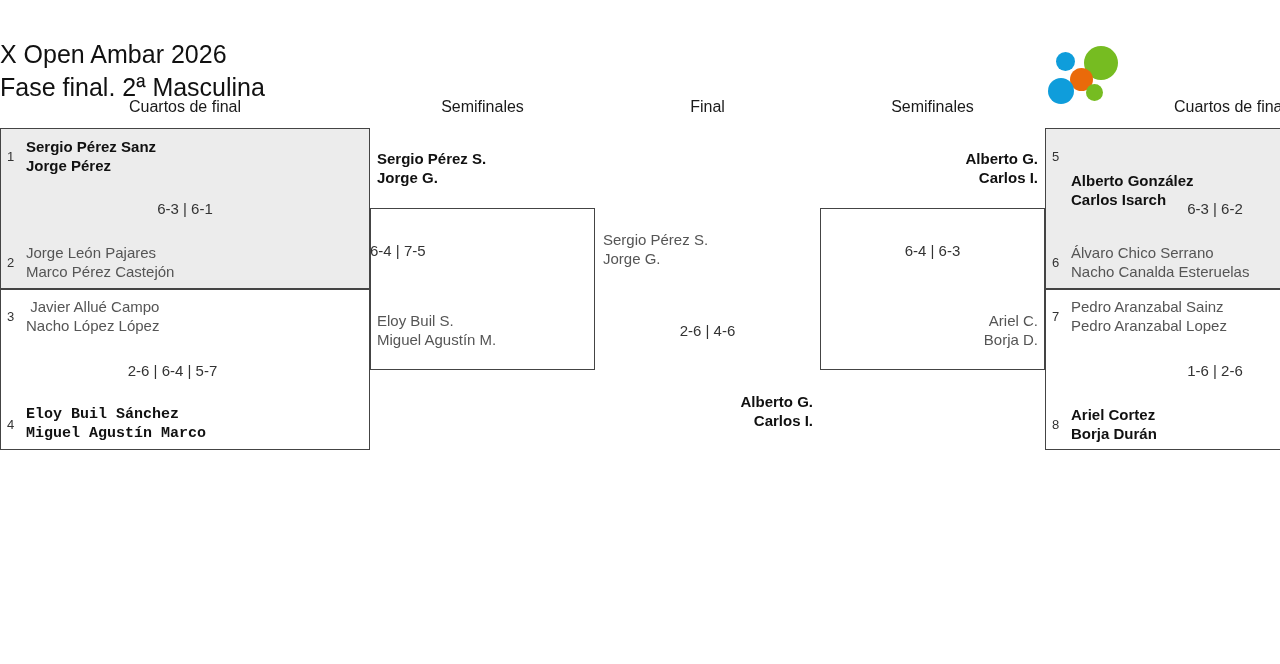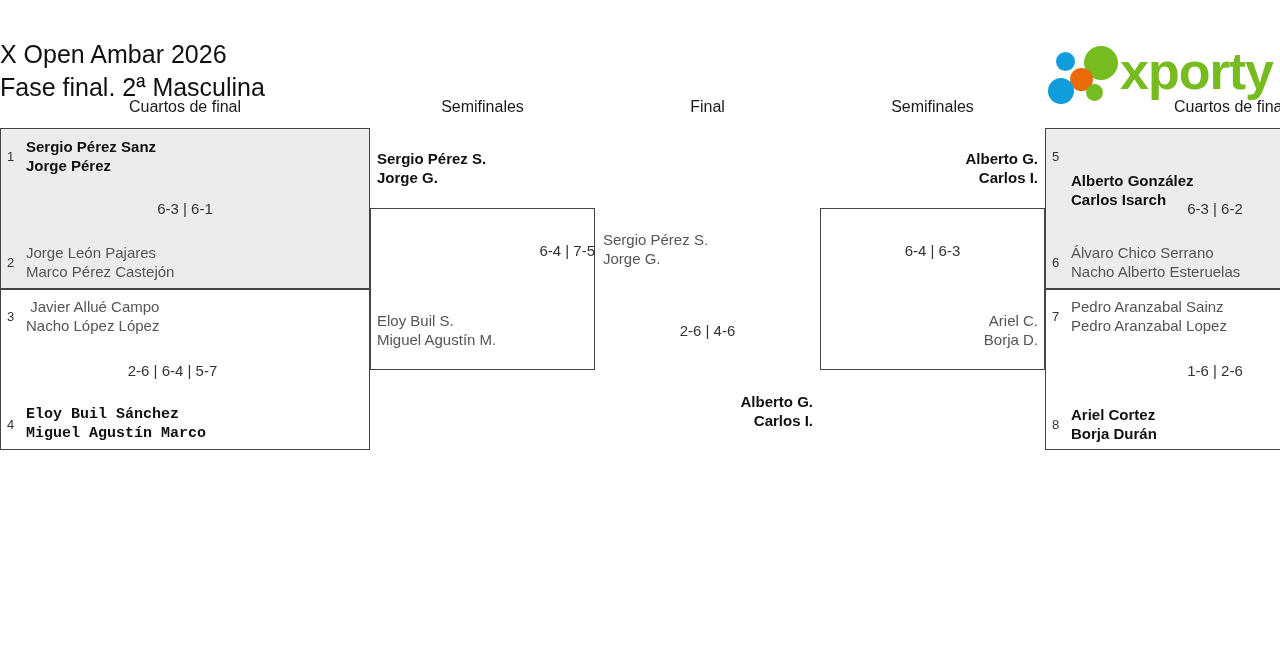--- a/index.html
+++ b/index.html
@@ -143,21 +143,21 @@
   
   #qf2-seed3 { left: 7px;  top: 308px; }
   #qf2-team3 { left: 26px; top: 297px; text-align: right; }
   #qf2-seed4 { left: 7px;  top: 416px; }
   #qf2-team4 { left: 26px; top: 405px; font-family: Liberation Mono, monospace; }
   #qf2-score { left: 0px;  top: 361px; width: 345px; text-align: center; }
 
   
   #sf-left-team1 { left: 377px; top: 149px; }
   #sf-left-team2 { left: 377px; top: 311px; }
-  #sf-left-score { left: 370px; top: 241px; width: 225px; text-align: right; }
+  #sf-left-score { left: 370px; top: 241px; width: 225px; text-align: left; }
 
   
   #final-team1 { left: 603px; top: 230px; }
   #final-team2 { left: 595px; top: 392px; width: 218px; }
   #final-score { left: 595px; top: 321px; width: 225px; text-align: center; }
 
   
   #sf-right-team1 { left: 820px; top: 149px; width: 218px; }
   #sf-right-team2 { left: 820px; top: 311px; width: 218px; }
   #sf-right-score { left: 820px; top: 241px; width: 225px; text-align: center; }
@@ -187,21 +187,20 @@
   </div>
 
   <div id="logo">
     <div id="logo-dots">
       <span class="dot" id="dot-blue-sm"></span>
       <span class="dot" id="dot-green-lg"></span>
       <span class="dot" id="dot-orange"></span>
       <span class="dot" id="dot-blue-lg"></span>
       <span class="dot" id="dot-green-sm"></span>
     </div>
-    <div id="logo-wordmark">xporty</div>
   </div>
 
 </div>
 
 <div class="round-header" id="round-qf-left">Cuartos de final</div>
 <div class="round-header" id="round-sf-left">Semifinales</div>
 <div class="round-header" id="round-final">Final</div>
 <div class="round-header" id="round-sf-right">Semifinales</div>
 <div class="round-header" id="round-qf-right">Cuartos de final</div>
 
@@ -267,21 +266,21 @@
 <div class="score" id="sf-right-score">6-4 | 6-3</div>
 
 <div class="seed" id="qf3-seed5">5</div>
 <div class="team winner" id="qf3-team5">
   <span class="p1">Alberto González</span>
   <span class="p2">Carlos Isarch</span>
 </div>
 <div class="seed" id="qf3-seed6">6</div>
 <div class="team loser" id="qf3-team6">
   <span class="p1">Álvaro Chico Serrano</span>
-  <span class="p2">Nacho Alberto Esteruelas</span>
+  <span class="p2">Nacho Canalda Esteruelas</span>
 </div>
 <div class="score" id="qf3-score">6-3 | 6-2</div>
 
 <div class="seed" id="qf4-seed7">7</div>
 <div class="team loser" id="qf4-team7">
   <span class="p1">Pedro Aranzabal Sainz</span>
   <span class="p2">Pedro Aranzabal Lopez</span>
 </div>
 <div class="seed" id="qf4-seed8">8</div>
 <div class="team winner" id="qf4-team8">

